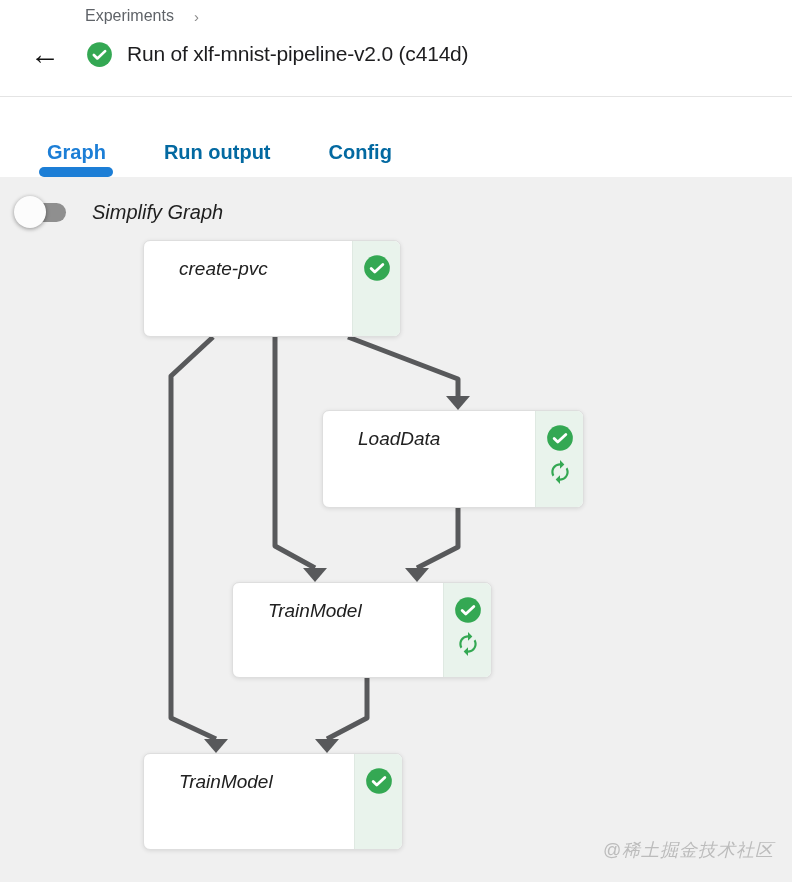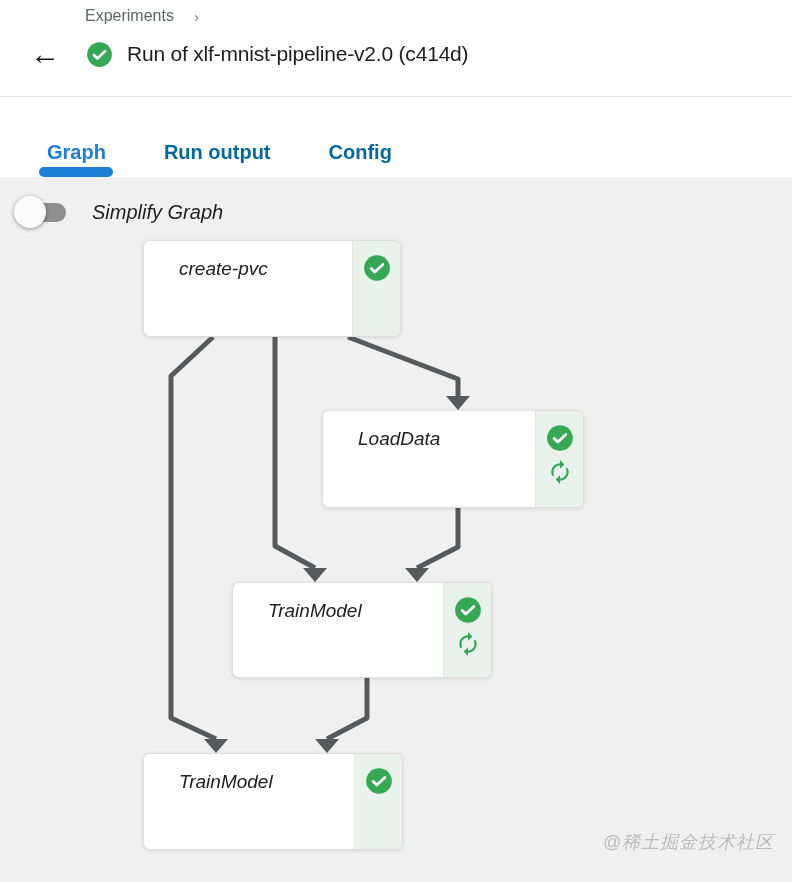--- a/index.html
+++ b/index.html
@@ -158,21 +158,21 @@
     flex-direction: column;
     align-items: center;
     padding-top: 13px;
     gap: 7px;
   }
   .icon { display: inline-flex; }
 
   .watermark {
     position: absolute;
     right: 18px;
-    bottom: 28px;
+    bottom: 20px;
     font-size: 18px;
     color: #bcbcbc;
     letter-spacing: 1px;
     user-select: none;
   }
 </style>
 </head>
 <body>
 
 <div class="app">

